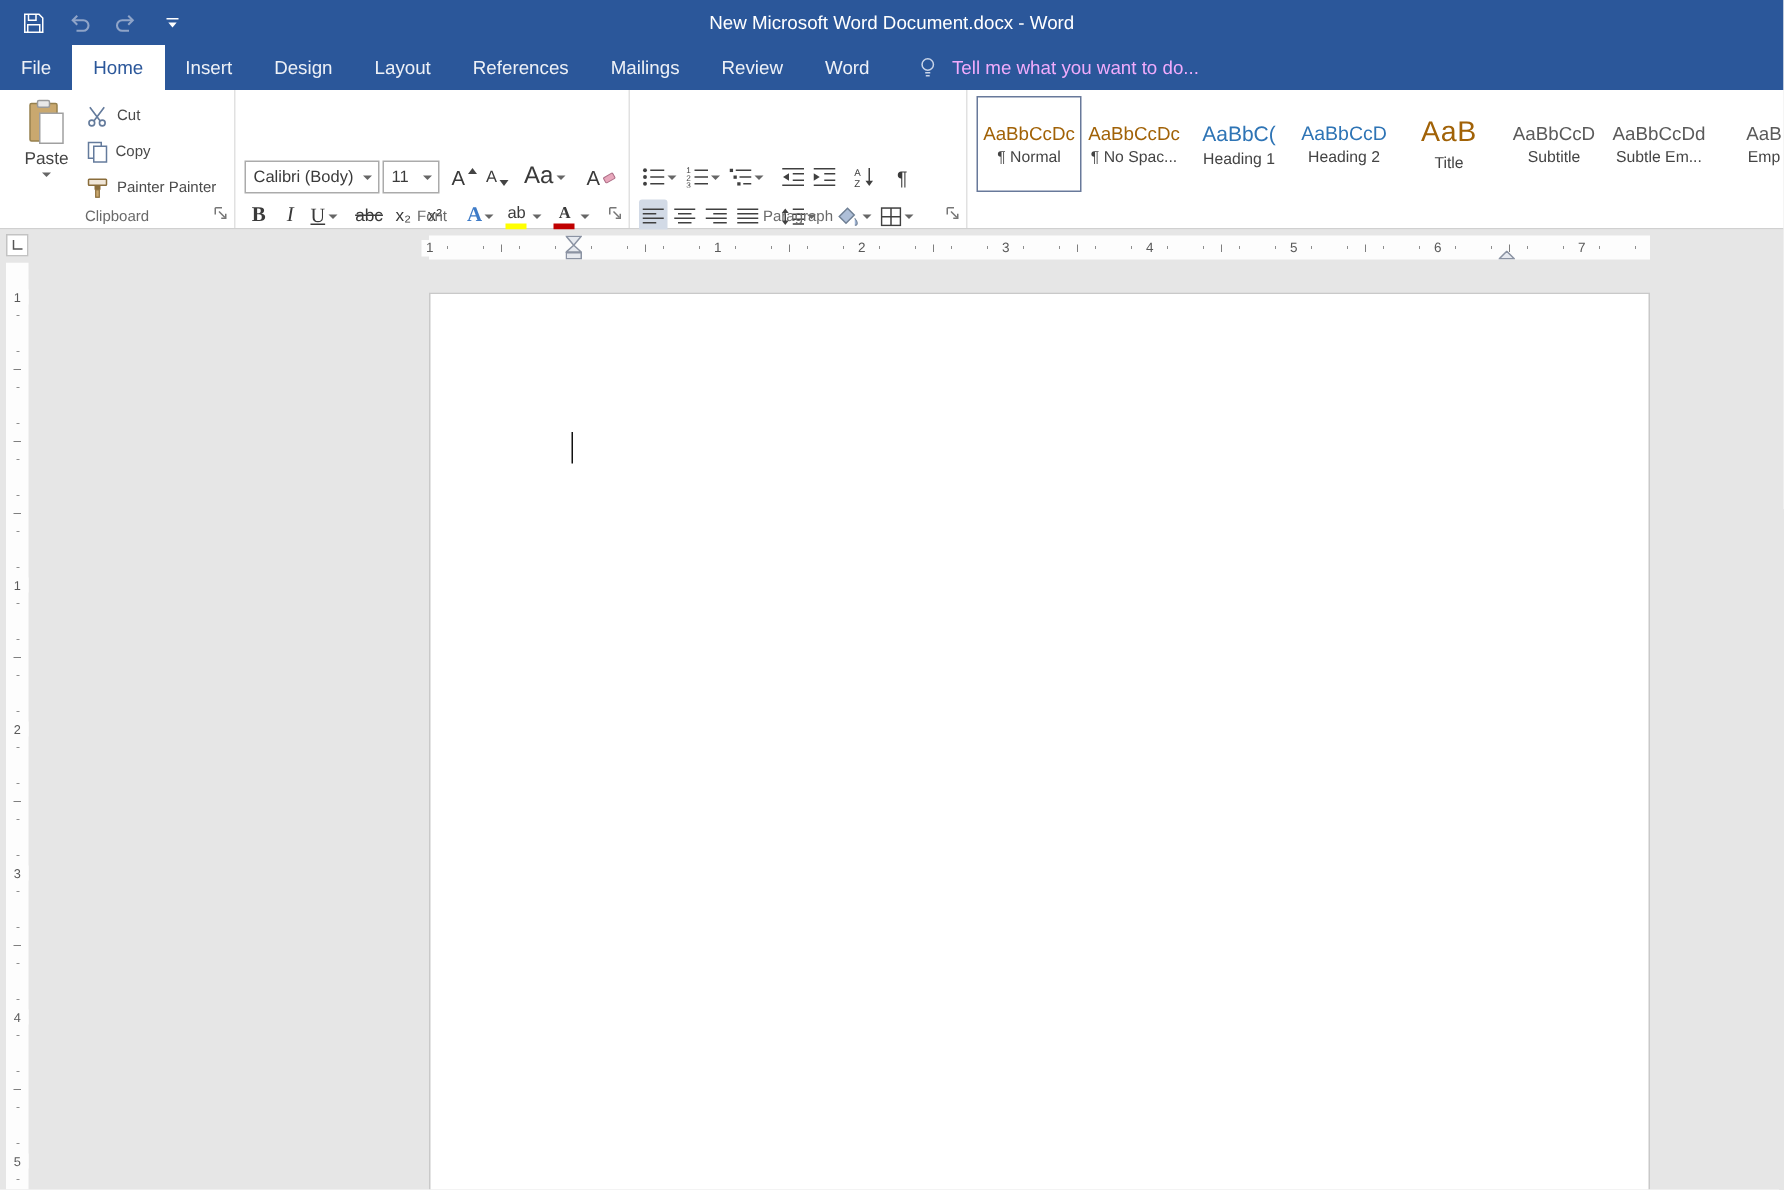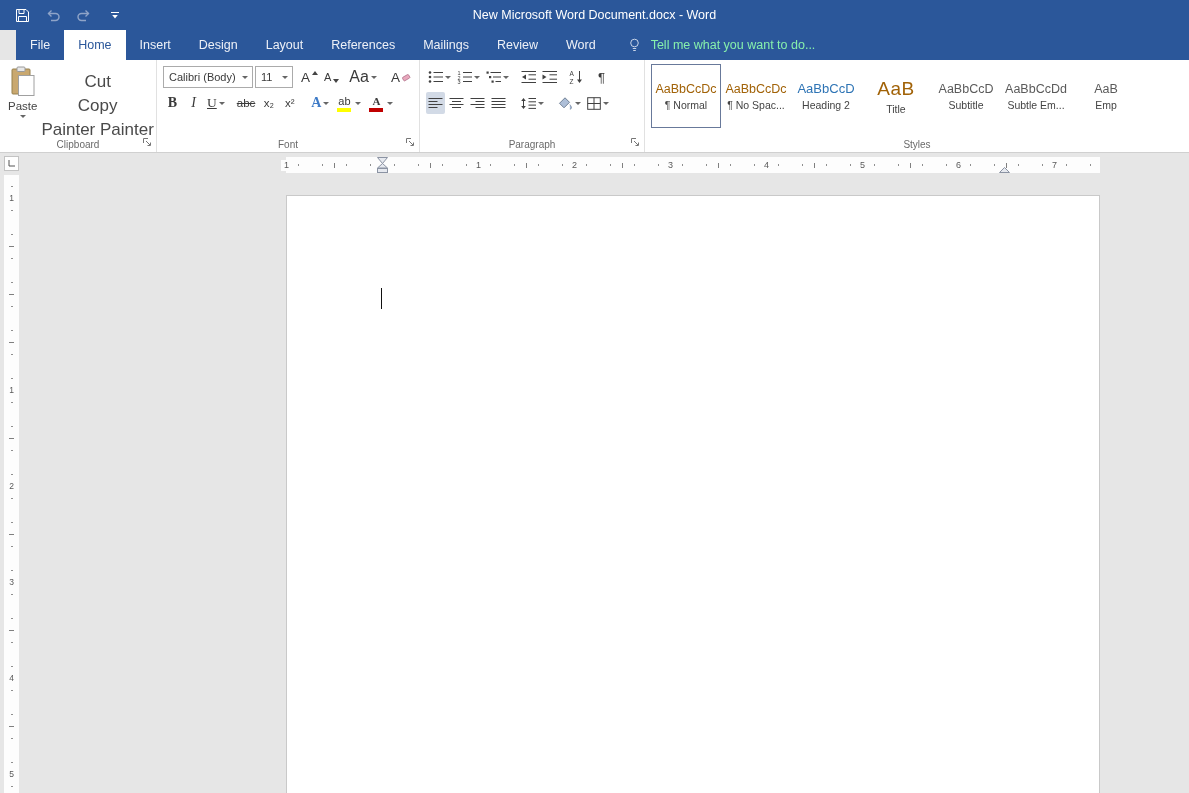--- a/index.html
+++ b/index.html
@@ -7,39 +7,39 @@
   body { font-family: "Liberation Sans", "DejaVu Sans", sans-serif; background: #e6e6e6; font-size: 12px; color: #333; }
   .app { width: 1189px; height: 793px; display: flex; flex-direction: column; }
 
   
   .titlebar { height: 30px; background: #2b579a; position: relative; display: flex; align-items: center; flex: none; }
   .qat { display: flex; align-items: center; gap: 13px; padding-left: 13px; z-index: 1; }
   .qbtn { display: inline-flex; align-items: center; justify-content: center; width: 18px; height: 18px; }
   .win-title { position: absolute; left: 0; right: 0; text-align: center; color: #fff; font-size: 12.5px; }
 
   
-  .tabrow { height: 30px; background: #2b579a; display: flex; align-items: stretch; color: #eef1f7; flex: none; margin-left: 16px; }
+  .tabrow { height: 30px; background: #2b579a; display: flex; align-items: stretch; color: #eef1f7; flex: none; }
   .tab { display: flex; align-items: center; padding: 0 14px; font-size: 12.5px; cursor: default; }
   .tab.active { background: #fff; color: #2b579a; }
-  .tellme { display: flex; align-items: center; gap: 7px; margin-left: 16px; color: #86efac; font-size: 12.5px; }
+  .tellme { display: flex; align-items: center; gap: 7px; margin-left: 16px; color: #f0abfc; font-size: 12.5px; }
 
   
   .ribbon { height: 93px; background: #fff; border-bottom: 1px solid #d0d0d0; display: flex; flex: none; }
   .rgroup { position: relative; border-right: 1px solid #e1e1e1; height: 100%; flex: none; }
   .glabel { position: absolute; bottom: 2px; left: 0; right: 0; text-align: center; font-size: 10px; color: #6a6a6a; }
   .launcher { position: absolute; right: 3px; bottom: 4px; width: 11px; height: 11px; display: flex; }
 
   .g-clip { width: 157px; display: flex; padding: 4px 4px 16px 8px; }
   .paste { width: 46px; display: flex; flex-direction: column; align-items: center; gap: 3px; padding-top: 2px; color: #444; font-size: 11.5px; }
   .clipcol { display: flex; flex-direction: column; gap: 4px; padding-top: 3px; margin-left: 4px; }
-  .sbtn { display: flex; align-items: center; gap: 5px; height: 20px; font-size: 17px; color: #4a4a4a; white-space: nowrap; flex-direction: column; }
+  .sbtn { display: flex; align-items: center; gap: 5px; height: 20px; font-size: 10px; color: #4a4a4a; white-space: nowrap; }
 
   .g-font { width: 263px; padding: 5px 6px 16px; }
   .g-par { width: 225px; padding: 5px 6px 16px; }
-  .row { display: flex; align-items: center; gap: 2px; height: 24px; }
+  .row { display: flex; align-items: center; gap: 2px; height: 24px; margin-top: 41px; }
   .row + .row { margin-top: 2px; }
 
   .combo { border: 1px solid #ababab; background: #fff; height: 22px; display: flex; align-items: center; padding: 0 4px 0 5px; font-size: 11px; color: #3a3a3a; gap: 4px; }
   .combo .val { flex: 1; white-space: nowrap; overflow: hidden; }
   .dda { width: 0; height: 0; border-left: 3px solid transparent; border-right: 3px solid transparent; border-top: 3.5px solid #666; flex: none; }
   .btn { display: inline-flex; align-items: center; justify-content: center; height: 22px; min-width: 19px; padding: 0 2px; gap: 2px; border-radius: 2px; color: #3a3a3a; }
   .btn.on { background: #d2dae6; }
   .bI { font-family: "Liberation Serif", serif; font-weight: bold; font-size: 14px; }
   .iI { font-family: "Liberation Serif", serif; font-style: italic; font-size: 14px; }
   .uI { font-family: "Liberation Serif", serif; text-decoration: underline; font-size: 13.5px; }
@@ -388,40 +388,43 @@
     <div class="rgroup g-styles">
       <div class="style-item sel">
         <div class="sp">AaBbCcDc</div>
         <div class="sl">¶ Normal</div>
       </div>
       <div class="style-item">
         <div class="sp">AaBbCcDc</div>
         <div class="sl">¶ No Spac...</div>
       </div>
       <div class="style-item">
+        <div class="sp sp-h1">AaBbC(</div>
+        <div class="sl">Heading 1</div>
+      </div>
+      <div class="style-item">
         <div class="sp sp-h2">AaBbCcD</div>
         <div class="sl">Heading 2</div>
       </div>
       <div class="style-item">
         <div class="sp sp-title">AaB</div>
         <div class="sl">Title</div>
       </div>
       <div class="style-item">
         <div class="sp sp-sub">AaBbCcD</div>
         <div class="sl">Subtitle</div>
       </div>
       <div class="style-item">
         <div class="sp sp-em">AaBbCcDd</div>
         <div class="sl">Subtle Em...</div>
       </div>
       <div class="style-item">
         <div class="sp sp-em">AaB</div>
         <div class="sl">Emp</div>
       </div>
-      <div class="glabel">Styles</div>
     </div>
   </div>
 
   <div class="ruler-row">
     <div class="tabsel">
       <svg width="9" height="9" viewBox="0 0 9 9" stroke="#555" fill="none">
           <path d="M2 1v6h6"></path>
         </svg>
     </div>
     <div class="h-ruler">

